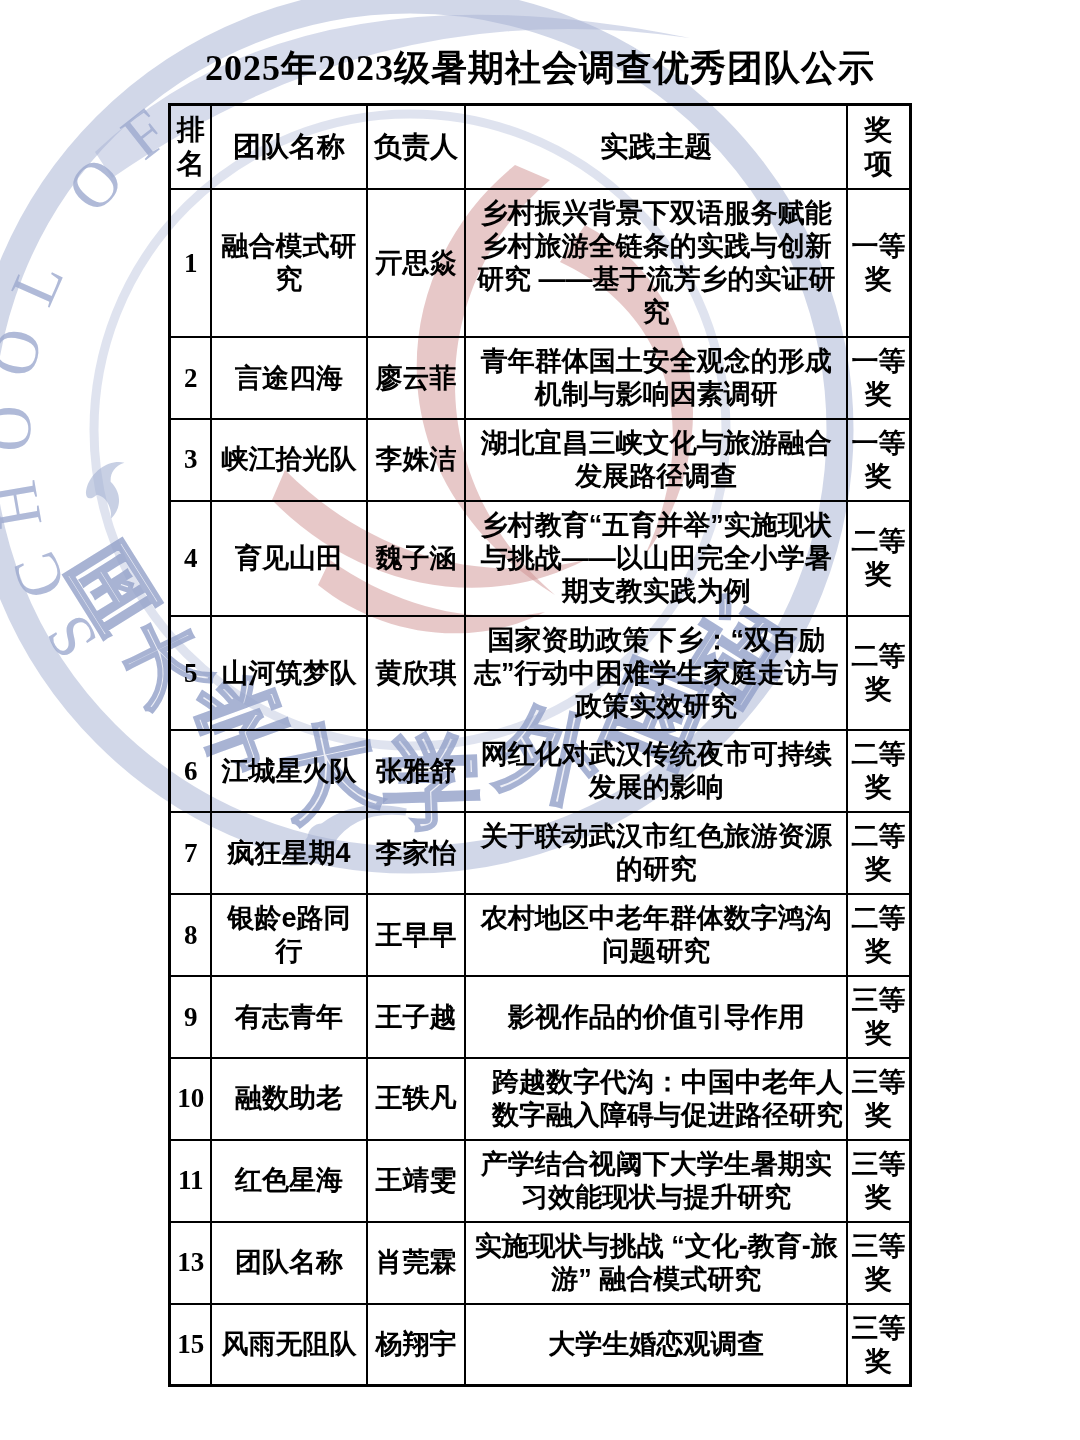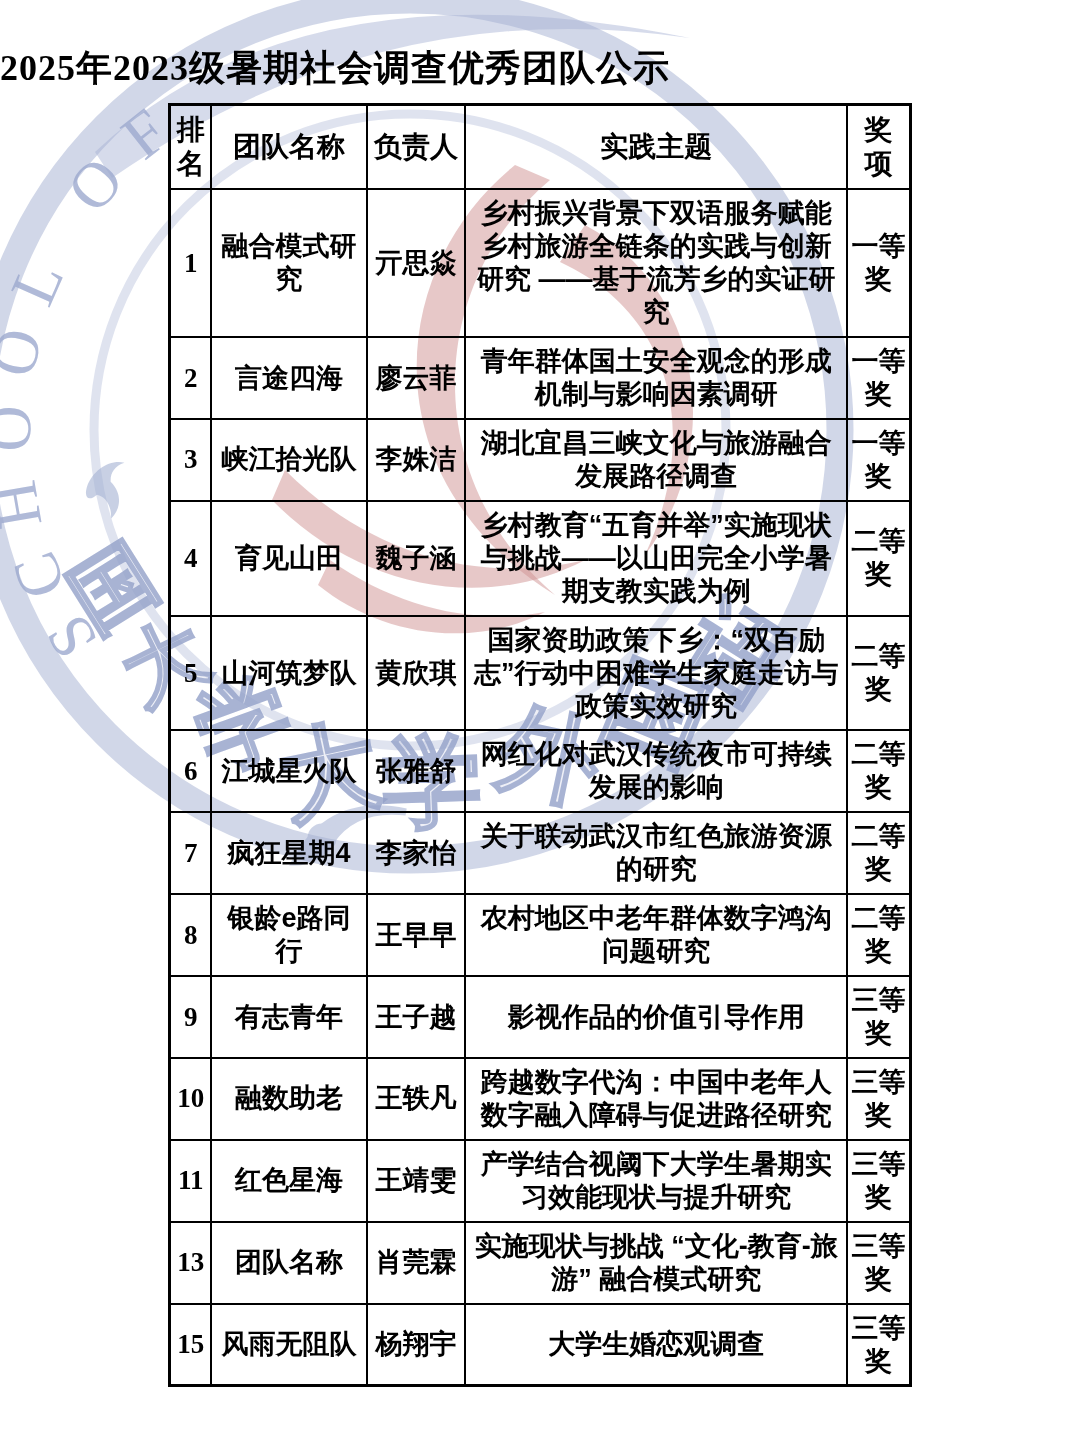--- a/index.html
+++ b/index.html
@@ -7,20 +7,21 @@
   .page {
     position:relative; width:1080px; height:1440px;
     background:#ffffff; overflow:hidden;
     font-family:"Liberation Sans","DejaVu Sans",sans-serif;
     color:#000;
   }
   .watermark { position:absolute; left:0; top:0; z-index:0; pointer-events:none; }
   .content { position:relative; z-index:1; padding-top:44px; }
 
   h1.title {
+    text-align:center;
     font-family:"Liberation Serif","Liberation Sans",serif;
     font-weight:bold; font-size:36px; letter-spacing:1px;
     margin-bottom:10px;
   }
 
   table.awards {
     width:744px; margin:0 auto;
     border-collapse:collapse;
     border:3px solid #000;
     background:transparent;
@@ -40,21 +41,21 @@
   .c2 { width:100px; }
   .c3 { width:388px; }
   .c4 { width:64px; }
   td.c0 {
     font-family:"Liberation Serif","Liberation Sans",serif;
     font-size:31px;
   }
   td.c3 { padding:6px 6px; }
   td.c4 { padding:7px 6px; }
   
-  tbody tr:nth-child(10) td.c3, tbody tr:nth-child(14) td.c3 { text-align:center; }
+  tbody tr:nth-child(10) td.c3, tbody tr:nth-child(14) td.c3 { text-align:right; }
 
   
   .ring-text {
     font-family:"Liberation Serif",serif;
     font-size:64px; letter-spacing:26px;
     fill:#9daacf; opacity:0.8;
   }
   .seal-char {
     font-family:"Liberation Sans",sans-serif;
     font-weight:bold;

